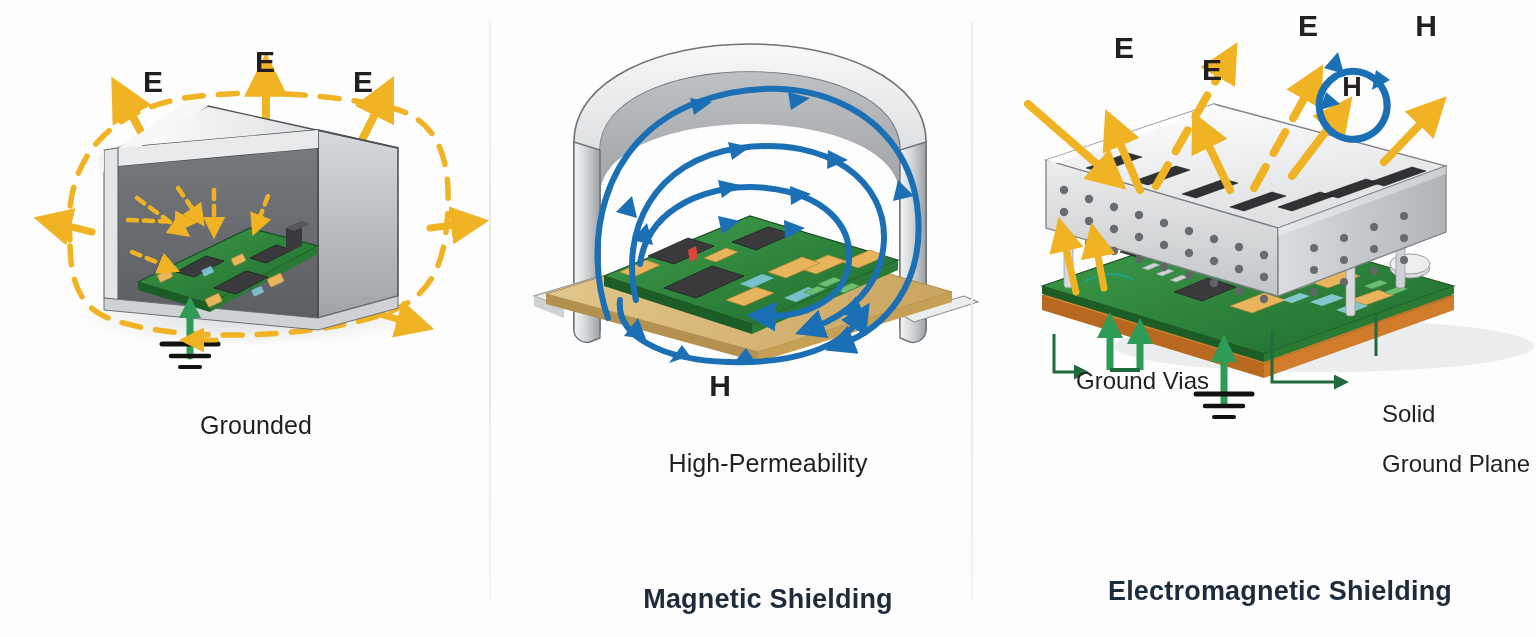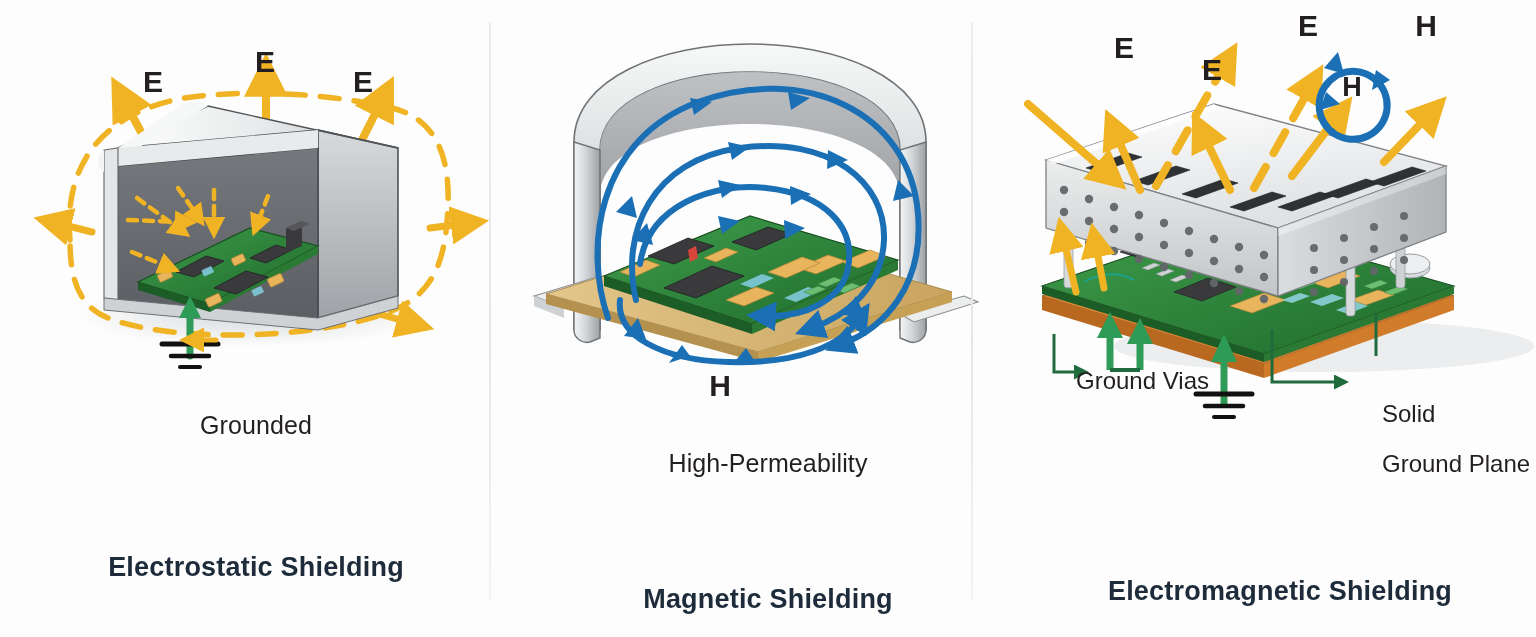--- a/index.html
+++ b/index.html
@@ -164,21 +164,20 @@
 
       <text class="fe" x="153" y="92" font-size="30" text-anchor="middle">E</text>
       <text class="fe" x="265" y="72" font-size="30" text-anchor="middle">E</text>
       <text class="fe" x="363" y="92" font-size="30" text-anchor="middle">E</text>
     </svg>
 
     <div class="caption" style="top:410px;">
       <div>Grounded</div>
     </div>
 
-    <div class="title" style="top:552px;">Electrostatic Shielding</div>
   </div>
 
   <div class="panel">
     <svg class="art" width="482" height="520" viewBox="0 0 482 520">
       <defs>
         <linearGradient id="p2arcOut" x1="0" y1="0" x2="0" y2="1">
           <stop offset="0" stop-color="#f7f8f8"></stop>
             <stop offset=".55" stop-color="#d2d5d7"></stop>
             <stop offset="1" stop-color="#aeb2b5"></stop>
         </linearGradient>

